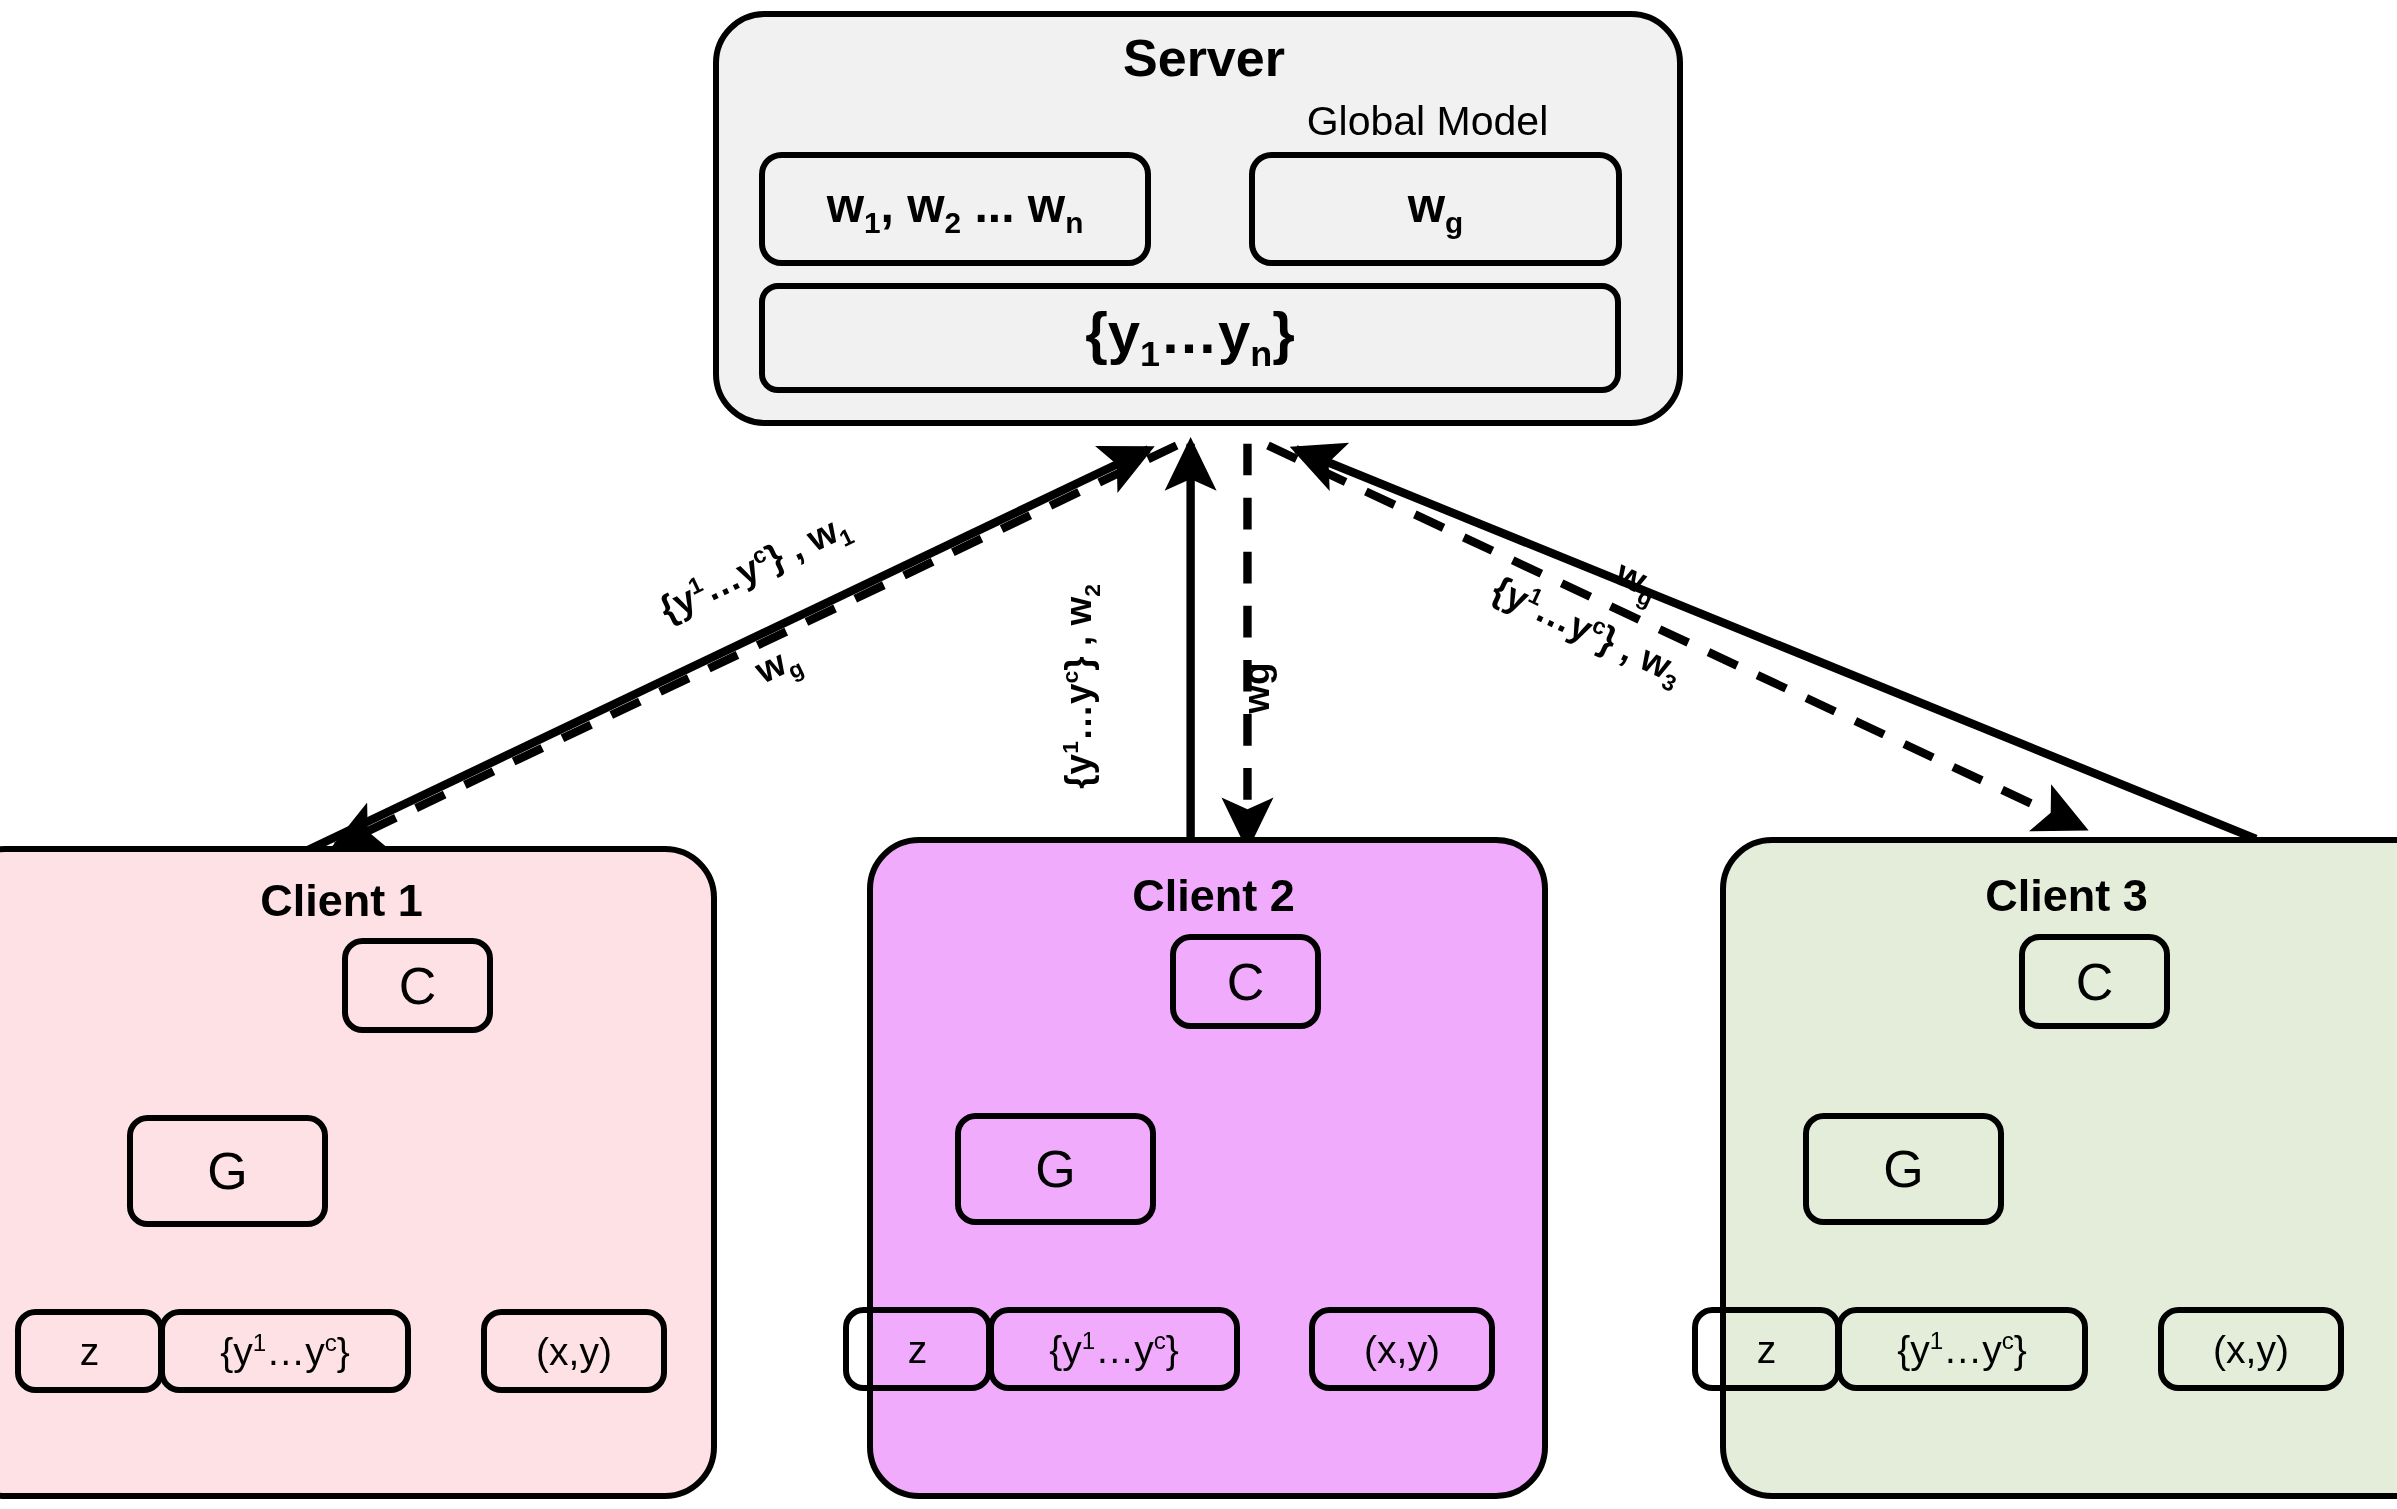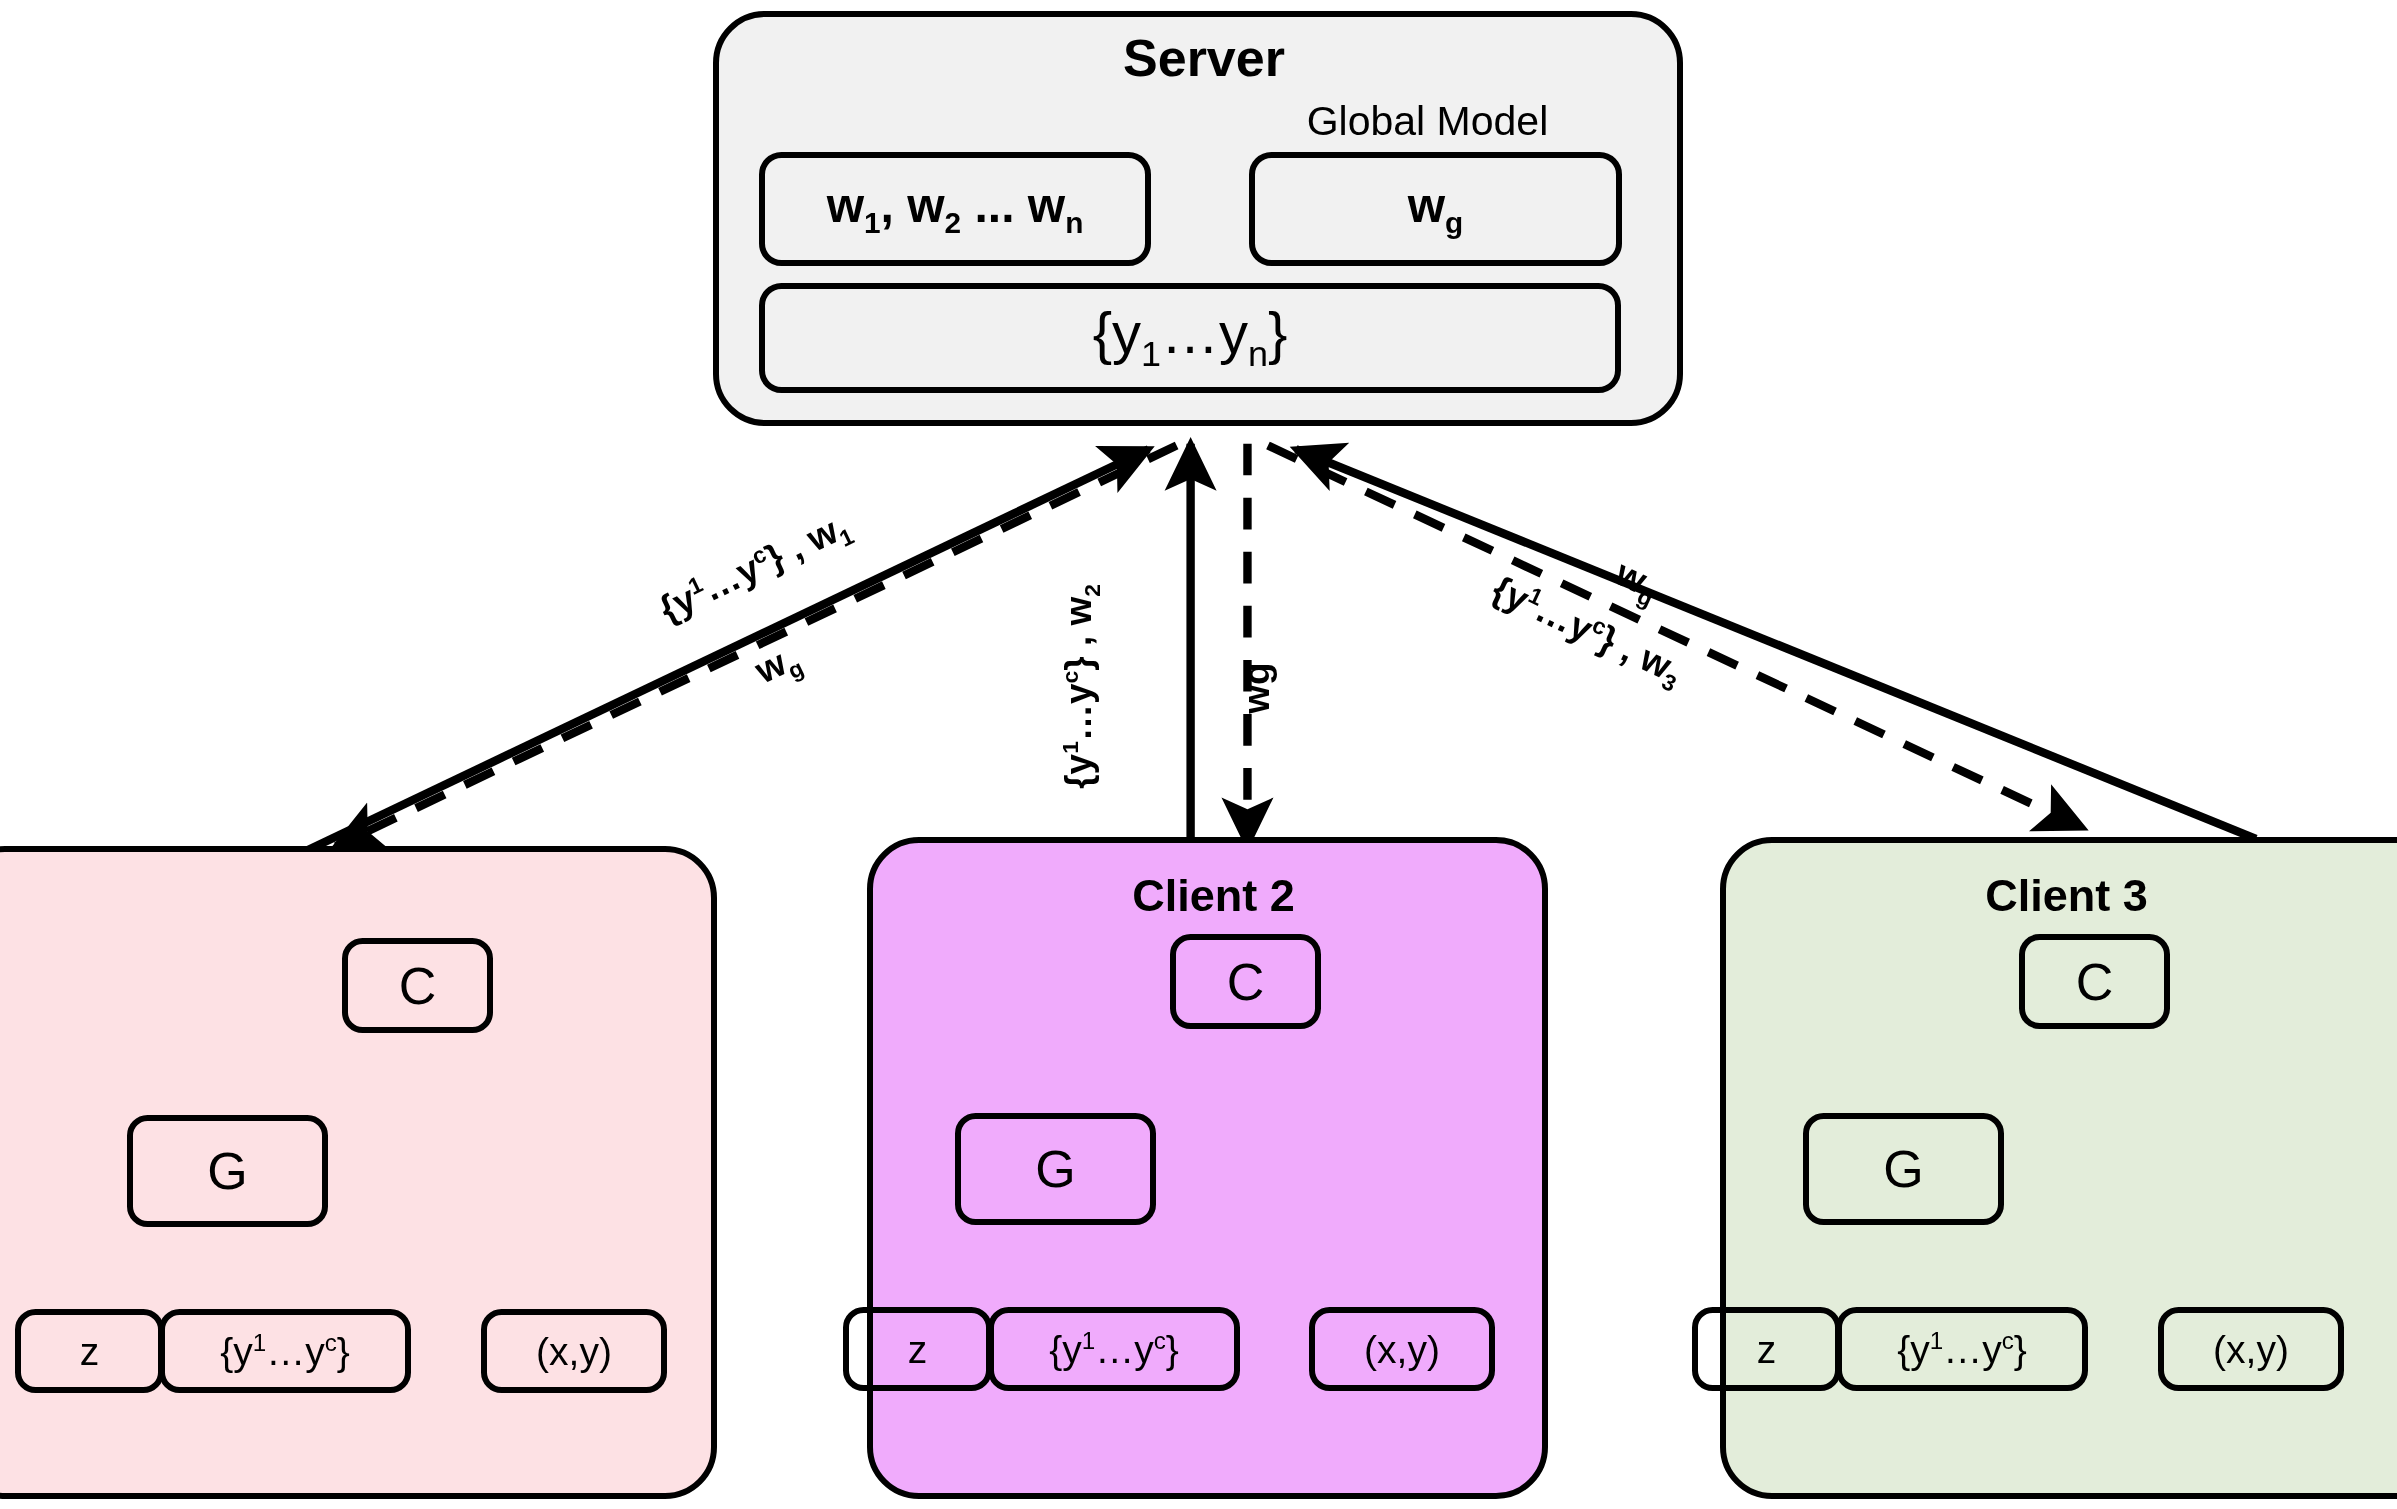--- a/index.html
+++ b/index.html
@@ -61,21 +61,21 @@
     white-space: nowrap;
   }
   .sub { font-size: 0.62em; vertical-align: sub; }
   .sup { font-size: 0.62em; vertical-align: super; }
 
   
   .t-server-title { font-size: 52px; font-weight: bold; }
   .t-global-title { font-size: 41px; font-weight: normal; }
   .t-weights { font-size: 48px; font-weight: bold; text-align: right; }
   .t-wg { font-size: 48px; font-weight: bold; }
-  .t-yset { font-size: 58px; font-weight: normal; }
+  .t-yset { font-size: 58px; font-weight: bold; border-radius: 19px; }
   .t-client-title { font-size: 45px; font-weight: bold; }
   .t-cg { font-size: 52px; font-weight: normal; }
   .t-leaf { font-size: 39px; font-weight: normal; }
 
   
   .edge-lbl {
     position: absolute;
     font-size: 37px;
     font-weight: bold;
     white-space: nowrap;
@@ -165,20 +165,21 @@
     <div class="box inner-box server-inner t-wg" style="left:530px; top:135px; width:373px; height:114px;">
       <span>w<sub class="sub">g</sub></span>
     </div>
 
     <div class="box inner-box server-inner t-yset" style="left:40px; top:266px; width:862px; height:110px;">
       <span>{y<sub class="sub">1</sub>…y<sub class="sub">n</sub>}</span>
     </div>
   </div>
 
   <div class="box client-panel" style="left: -47px; top: 846px; width: 764px; height: 653px; display: block; background: rgb(253, 225, 228);">
+    <div class="lbl t-client-title" style="left:47px; top:26px; width:671px;">Client 1</div>
 
     <div class="box inner-box t-cg" style="left:383px; top:86px; width:151px; height:95px;">
       <span>C</span>
     </div>
 
     <div class="box inner-box t-cg" style="left:168px; top:263px; width:201px; height:112px;">
       <span>G</span>
     </div>
 
     <div class="box inner-box t-leaf" style="left:56px; top:457px; width:149px; height:84px;">

